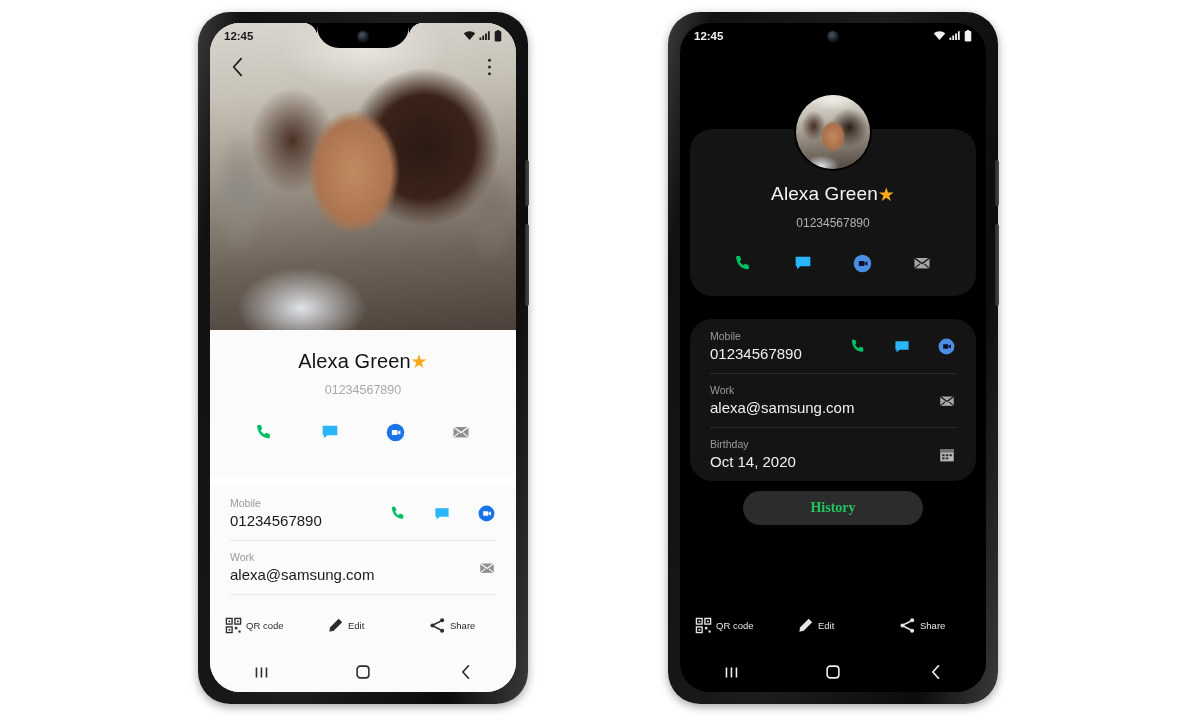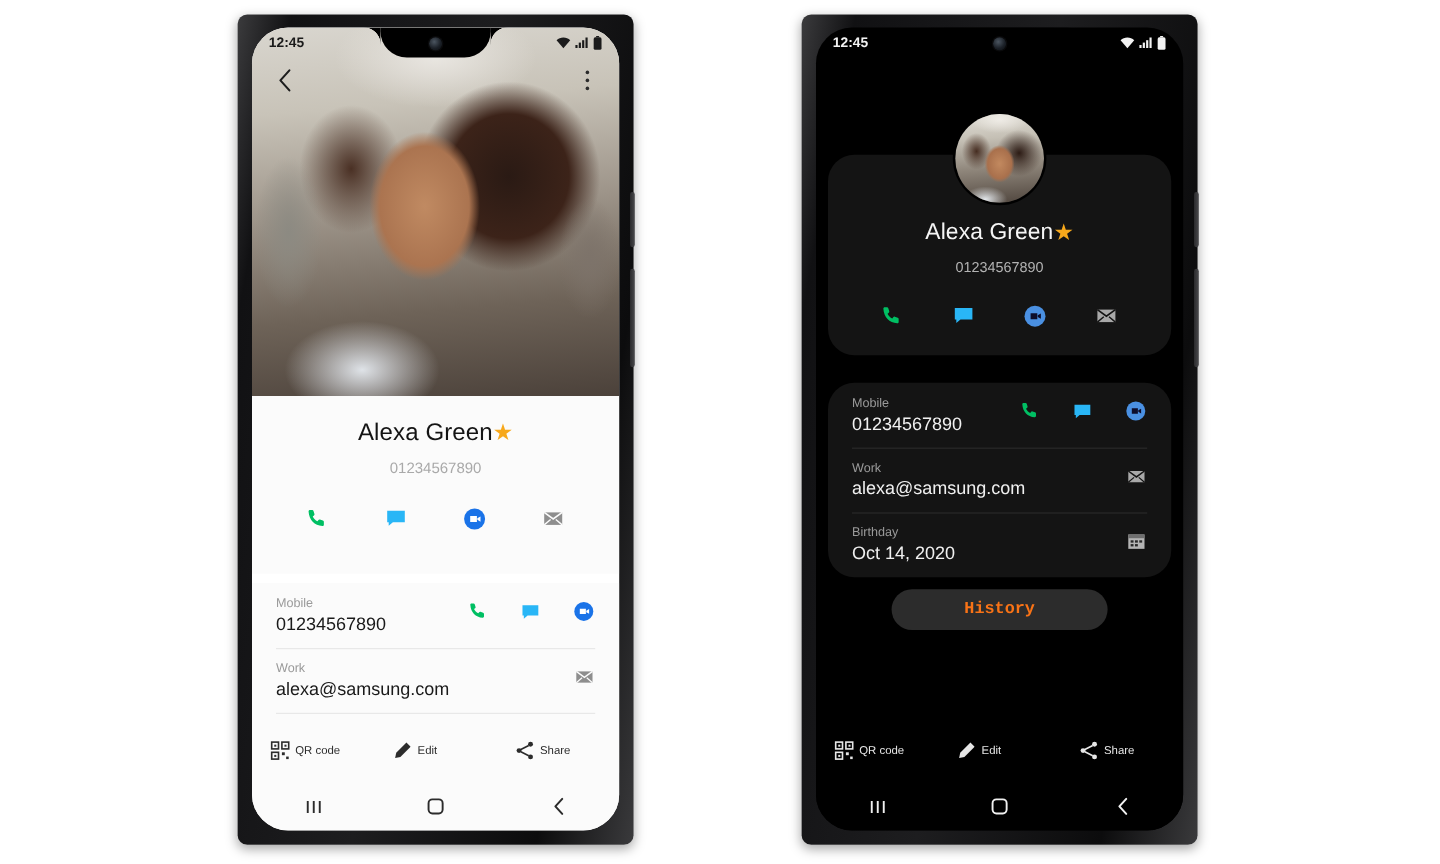--- a/index.html
+++ b/index.html
@@ -8,21 +8,21 @@
     background: #ffffff;
     font-family: "Liberation Sans", sans-serif;
     overflow: hidden;
   }
   .stage { position: relative; width: 1200px; height: 720px; }
 
   
   .phone {
     position: absolute;
     width: 330px; height: 692px;
-    border-radius: 8px;
+    border-radius: 32px;
     background: linear-gradient(100deg,#3b3b3d 0%,#111113 10%,#1d1d1f 48%,#0c0c0d 82%,#3a3a3c 100%);
     box-shadow: 0 3px 10px rgba(0,0,0,.35);
     padding: 11px 12px 12px 12px;
   }
   .phone.left  { left: 198px;  top: 12px; }
   .phone.right { left: 668px;  top: 12px; }
 
   .screen {
     position: relative;
     width: 100%; height: 100%;
@@ -118,21 +118,21 @@
     margin-top:20px; padding: 0 22px;
   }
   .act { width:30px; height:30px; display:flex; align-items:center; justify-content:center; cursor:pointer; }
 
   .list {
     position:absolute; left:0; top:463px; width:100%;
     background:#fbfbfb;
   }
   .row {
     position:relative;
-    display:flex; align-items:center; justify-content:space-between;
+    display:flex; align-items:flex-end; justify-content:space-between;
     padding: 11px 20px 11px 20px;
     min-height:50px;
   }
   .row + .row::before {
     content:""; position:absolute; left:20px; right:20px; top:0; height:1px; background:#e8e8e8;
   }
   .row .lbl { font-size:10.5px; color:#9a9a9a; margin-bottom:3px; }
   .row .val { font-size:15px; color:#1a1a1a; }
   .row .rowicons { display:flex; align-items:center; gap:26px; padding-bottom:2px; }
   .screen.dark .row + .row::before { background:#2a2a2a; }
@@ -184,25 +184,25 @@
   .dcard .cname { color:#f4f4f4; font-size:19px; }
   .dcard .cnum  { color:#b3b3b3; font-size:12px; }
   .dcard .actions { padding:0 24px; margin-top:18px; }
 
   .dlist {
     position:absolute; left:10px; top:296px; width:calc(100% - 20px);
     background:#141414; border-radius:22px; overflow:hidden;
   }
   .history-wrap { position:absolute; left:0; top:468px; width:100%; display:flex; justify-content:center; }
   .history-btn {
-    background:#2c2c2c; color:#f97316;
+    background:#2c2c2c; color:#22c55e;
     border:none; border-radius:24px;
     padding: 9px 0; width:180px;
     font-size:14px; font-weight:bold;
-    font-family:Liberation Mono, monospace;
+    font-family:Liberation Serif, serif;
     cursor:pointer;
   }
 </style>
 </head>
 <body>
 
 <div class="stage">
 
   <div class="phone left">
     <div class="btn-side btn-power"></div>

